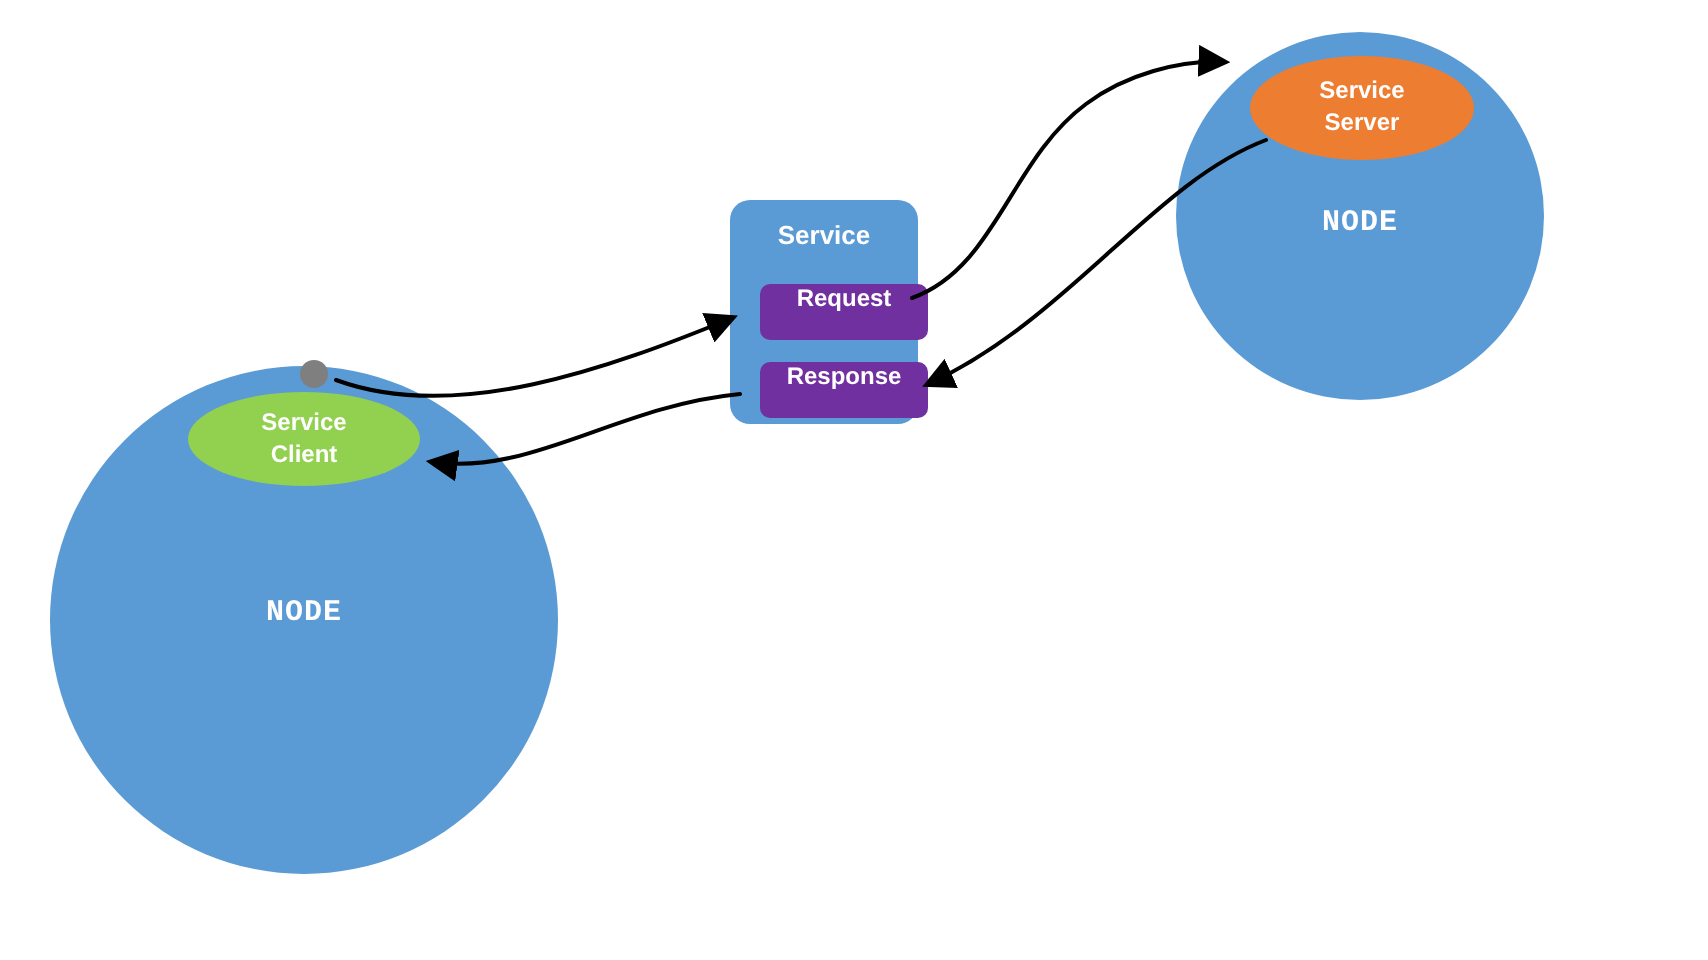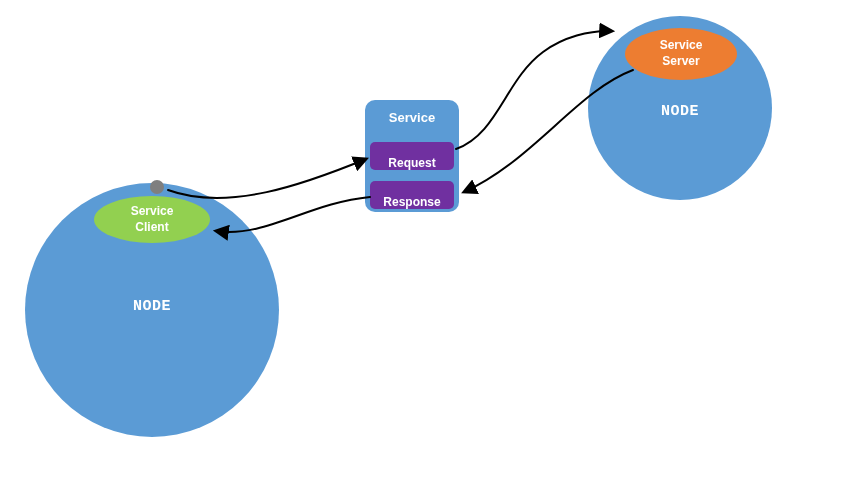--- a/index.html
+++ b/index.html
@@ -68,26 +68,26 @@
   .service-title {
     position: absolute;
     left: 0; right: 0; top: 10px;
     text-align: center;
     color: #ffffff;
     font-weight: bold;
     font-size: 13px;
   }
   .msg-box {
     position: absolute;
-    left: 5px;
+    left: 15px;
     width: 84px; height: 28px;
     border-radius: 5px;
     background: #7030a0;
     display: flex;
-    align-items: flex-end;
+    align-items: flex-start;
     justify-content: center;
     color: #ffffff;
     font-weight: bold;
     font-size: 12px;
   }
   .msg-box.request  { top: 42px; }
   .msg-box.response { top: 81px; }
   svg.arrows-layer {
     position: absolute;
     left: 0; top: 0;

